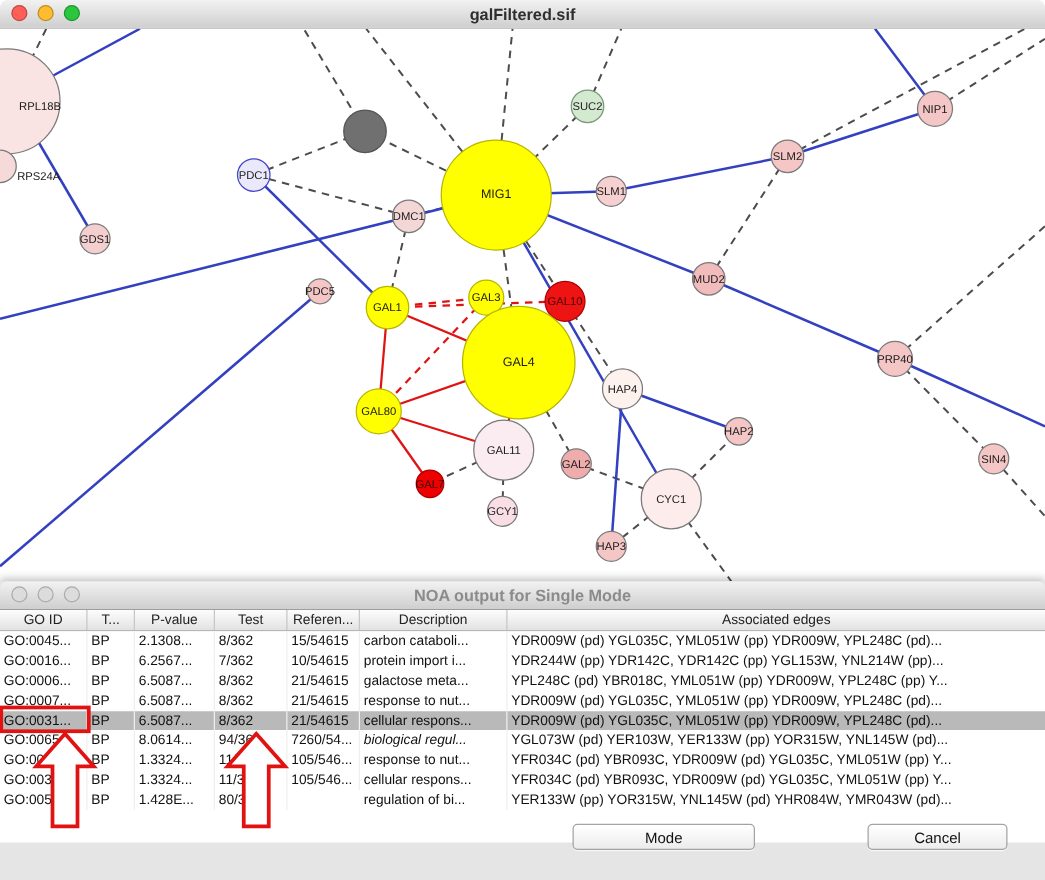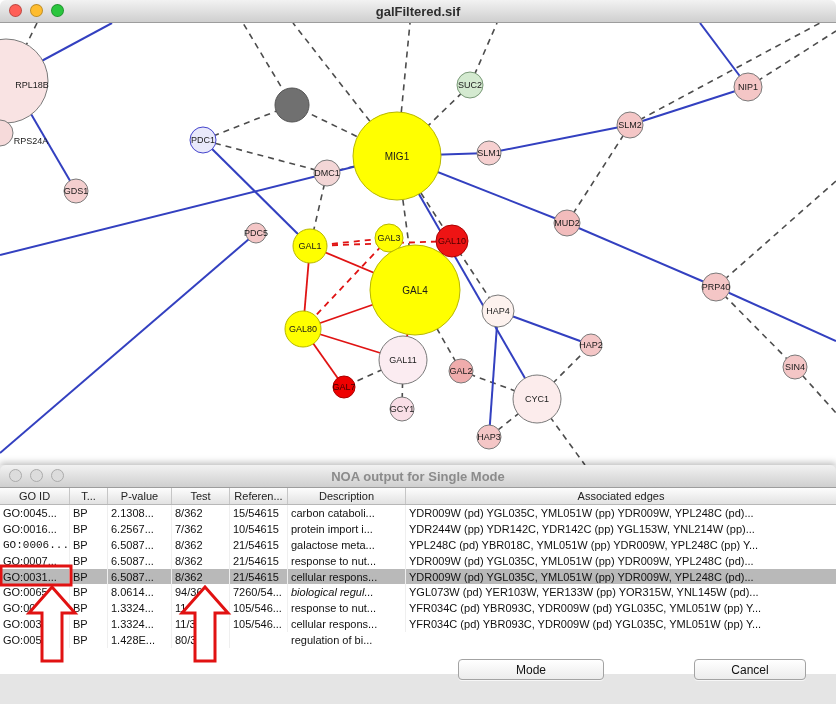--- a/index.html
+++ b/index.html
@@ -229,21 +229,21 @@
           <div class="tr">
             <div class="td" style="width: 70px;">GO:0016...</div>
             <div class="td" style="width: 38px;">BP</div>
             <div class="td" style="width: 64px;">6.2567...</div>
             <div class="td" style="width: 58px;">7/362</div>
             <div class="td" style="width: 58px;">10/54615</div>
             <div class="td" style="width: 118px;">protein import i...</div>
             <div class="td">YDR244W (pp) YDR142C, YDR142C (pp) YGL153W, YNL214W (pp)...</div>
           </div>
           <div class="tr">
-            <div class="td" style="width: 70px; font-family: Liberation Mono, monospace;">GO:0006...</div>
+            <div class="td" style="width: 70px;">GO:0006...</div>
             <div class="td" style="width: 38px;">BP</div>
             <div class="td" style="width: 64px;">6.5087...</div>
             <div class="td" style="width: 58px;">8/362</div>
             <div class="td" style="width: 58px;">21/54615</div>
             <div class="td" style="width: 118px;">galactose meta...</div>
             <div class="td">YPL248C (pd) YBR018C, YML051W (pp) YDR009W, YPL248C (pp) Y...</div>
           </div>
           <div class="tr">
             <div class="td" style="width: 70px;">GO:0007...</div>
             <div class="td" style="width: 38px;">BP</div>
@@ -289,20 +289,21 @@
             <div class="td" style="width: 118px;">cellular respons...</div>
             <div class="td">YFR034C (pd) YBR093C, YDR009W (pd) YGL035C, YML051W (pp) Y...</div>
           </div>
           <div class="tr">
             <div class="td" style="width: 70px;">GO:0050...</div>
             <div class="td" style="width: 38px;">BP</div>
             <div class="td" style="width: 64px;">1.428E...</div>
             <div class="td" style="width: 58px;">80/362</div>
             <div class="td" style="width: 58px; margin-top: 32px;">5778/54...</div>
             <div class="td" style="width: 118px;">regulation of bi...</div>
+            <div class="td">YER133W (pp) YOR315W, YNL145W (pd) YHR084W, YMR043W (pd)...</div>
           </div>
         </div>
     </div>
 
     <button class="mac-btn save">Mode</button>
     <button class="mac-btn cancel">Cancel</button>
   </section>
 
   <svg class="overlay" id="overlay" width="836" height="704" viewBox="0 0 836 704">
       <rect x="1" y="566" width="70" height="19" fill="none" stroke="#e11212" stroke-width="3"></rect>

